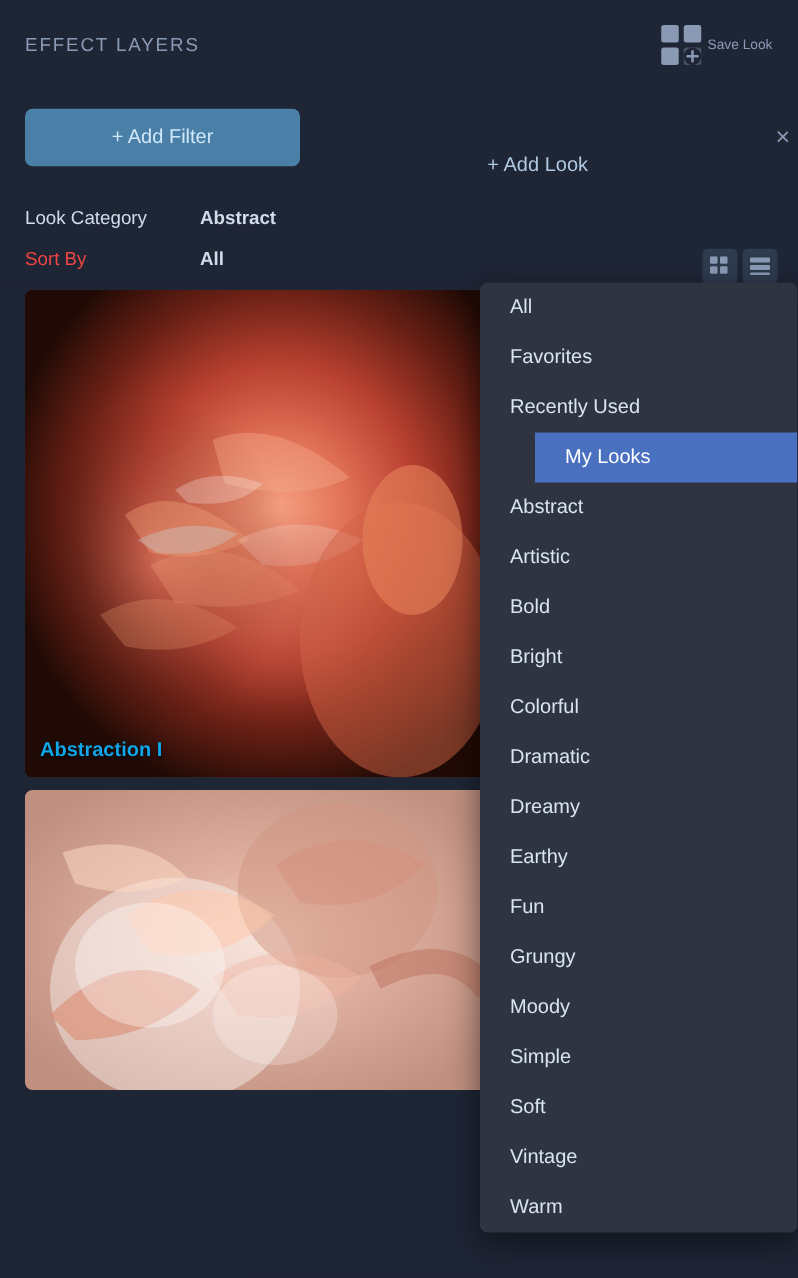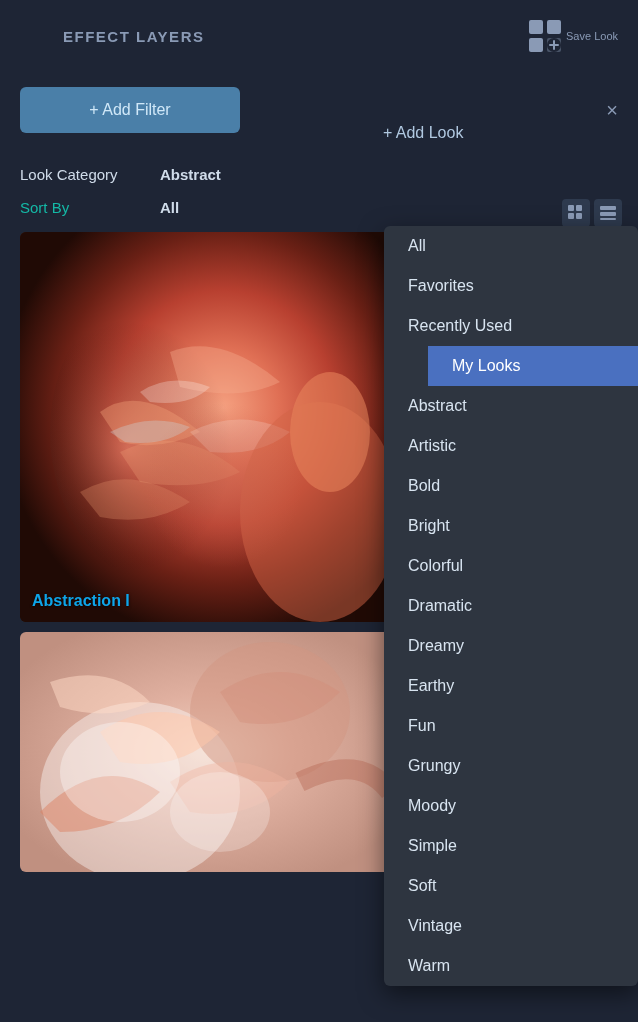--- a/index.html
+++ b/index.html
@@ -16,24 +16,23 @@
     .header {
       display: flex;
       align-items: center;
       justify-content: space-between;
       padding: 18px 20px 14px 20px;
       background: #1e2535;
     }
     .header-title {
       color: #8a9ab5;
       font-size: 15px;
-      font-weight: 700;
+      font-weight: 400;
       letter-spacing: 1.5px;
       text-transform: uppercase;
-      margin-left: 43px;
     }
     .save-look-btn {
       display: flex;
       flex-direction: row;
       align-items: center;
       cursor: pointer;
       gap: 3px;
     }
     .save-look-icon {
       width: 36px;
@@ -42,21 +41,21 @@
     }
     .save-look-label {
       color: #8a9ab5;
       font-size: 11px;
     }
 
     
     .toolbar {
       display: flex;
       align-items: center;
-      padding: 10px 20px 14px 20px;
+      padding: 10px 6px 14px 20px;
       gap: 28px;
       background: #1e2535;
     }
     .add-filter-btn {
       background: #4a7fa8;
       color: #d0e8f8;
       border: none;
       border-radius: 6px;
       padding: 14px 32px;
       font-size: 16px;
@@ -108,21 +107,21 @@
     }
     .sort-row {
       display: flex;
       align-items: center;
       padding: 6px 20px 10px 20px;
       background: #1e2535;
       gap: 0;
       position: relative;
     }
     .sort-label {
-      color: #14b8a6;
+      color: #ef4444;
       font-size: 15px;
       font-weight: 500;
       width: 140px;
     }
     .sort-value {
       color: #d0dcea;
       font-size: 15px;
       font-weight: 700;
       cursor: pointer;
     }

